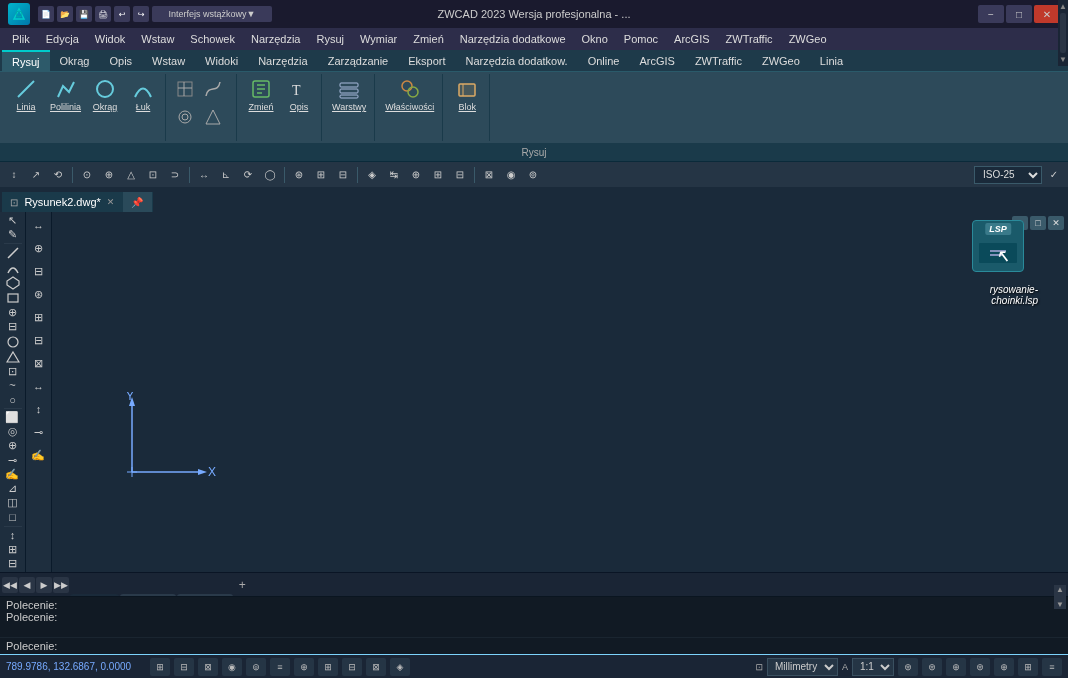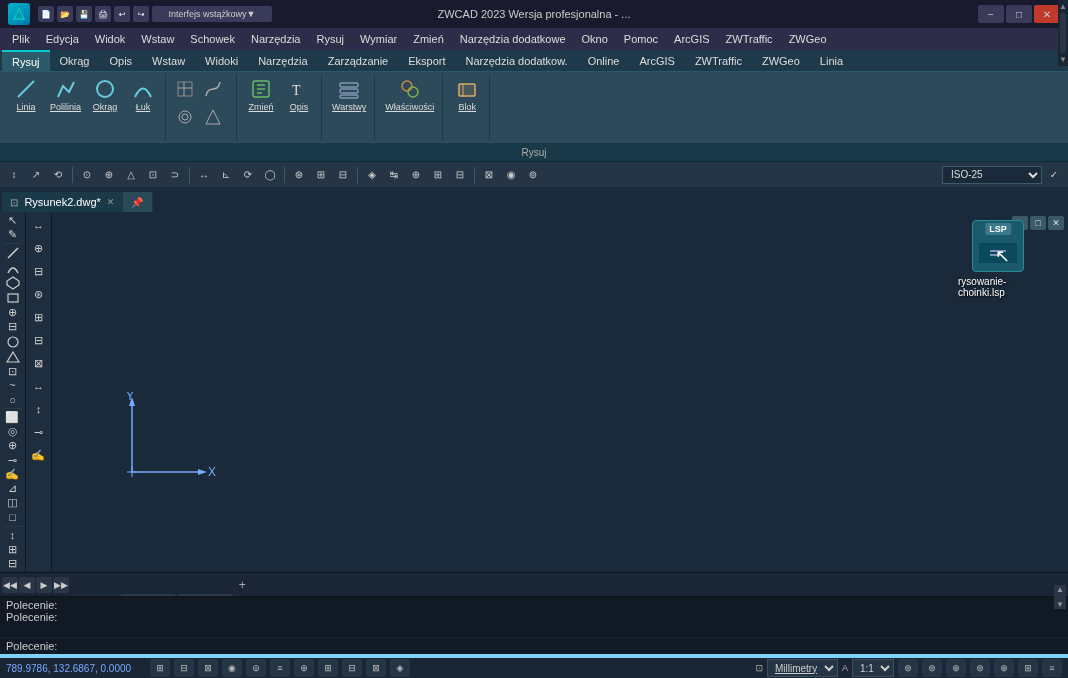--- a/index.html
+++ b/index.html
@@ -209,21 +209,21 @@
       background: #3a5a6a;
       margin: 0 2px;
     }
     #dim-dropdown {
       background: #1a2a3a;
       border: 1px solid #3a5a6a;
       color: #ddd;
       font-size: 10px;
       padding: 1px 4px;
       height: 18px;
-      width: 100px;
+      width: 68px;
       cursor: pointer;
     }
 
     
     #drawing-tabs {
       background: #1a2a3a;
       height: 24px;
       display: flex;
       align-items: flex-end;
       padding: 0 2px;
@@ -392,21 +392,21 @@
     }
 
     
     #status-bar {
       background: #1a2535;
       height: 24px;
       display: flex;
       align-items: center;
       padding: 0 6px;
       gap: 4px;
-      border-top: 4px solid #7dd3fc;
+      border-top: 1px solid #7dd3fc;
       font-size: 10px;
       color: #ccc;
     }
     #coords {
       min-width: 140px;
       font-size: 10px;
       color: #7af;
     }
     .status-btn {
       width: 20px; height: 18px;
@@ -418,21 +418,20 @@
       border-radius: 2px;
     }
     #unit-selector {
       background: #253545;
       border: 1px solid #3a5060;
       color: #ccc;
       font-size: 10px;
       padding: 1px 3px;
       height: 18px;
       cursor: pointer;
-      text-decoration: underline;
     }
     #scale-selector {
       background: #253545;
       border: 1px solid #3a5060;
       color: #ccc;
       font-size: 10px;
       padding: 1px 3px;
       height: 18px;
       cursor: pointer;
       min-width: 40px;
@@ -476,21 +475,21 @@
     .lsp-cursor {
       position: absolute;
       bottom: 10px;
       left: 50%;
       font-size: 14px;
       color: #fff;
     }
     #desktop-icon-label {
       font-size: 10px;
       color: #fff;
-      text-align: left;
+      text-align: right;
       text-shadow: 1px 1px 2px #000;
     }
 
     
     .main-wrapper {
       display: flex;
       flex-direction: column;
       height: 678px;
       overflow: hidden;
     }
@@ -933,21 +932,21 @@
       <div class="status-btn">⊕</div>
       <div class="status-btn">⊛</div>
       <div class="status-btn">⊕</div>
       <div class="status-btn">⊞</div>
       <div class="status-btn">≡</div>
     </div>
   </div>
 
 </div>
 
-<div id="desktop-icon" style="position:absolute; right:30px; top:220px; width:80px; display:flex; flex-direction:column; align-items:center; gap:4px; cursor:pointer;">
+<div id="desktop-icon" style="position:absolute; right:30px; top:220px; width:80px; display:flex; flex-direction:column; align-items:center; gap:12px; cursor:pointer;font-style:italic;">
   <div id="desktop-icon-img">
     <div class="lsp-badge">LSP</div>
     <div style="position:absolute; top:22px; left:6px; right:6px; height:20px; background:#0a4a5a; border-radius:1px; display:flex; align-items:center; justify-content:center;">
       <svg width="24" height="16">
         <line x1="4" y1="6" x2="20" y2="6" stroke="#aad" stroke-width="1.5"></line>
         <line x1="4" y1="10" x2="16" y2="10" stroke="#aad" stroke-width="1.5"></line>
       </svg>
     </div>
     <div class="lsp-cursor" style="font-size:18px; bottom:4px; left:22px;">↖</div>
   </div>

